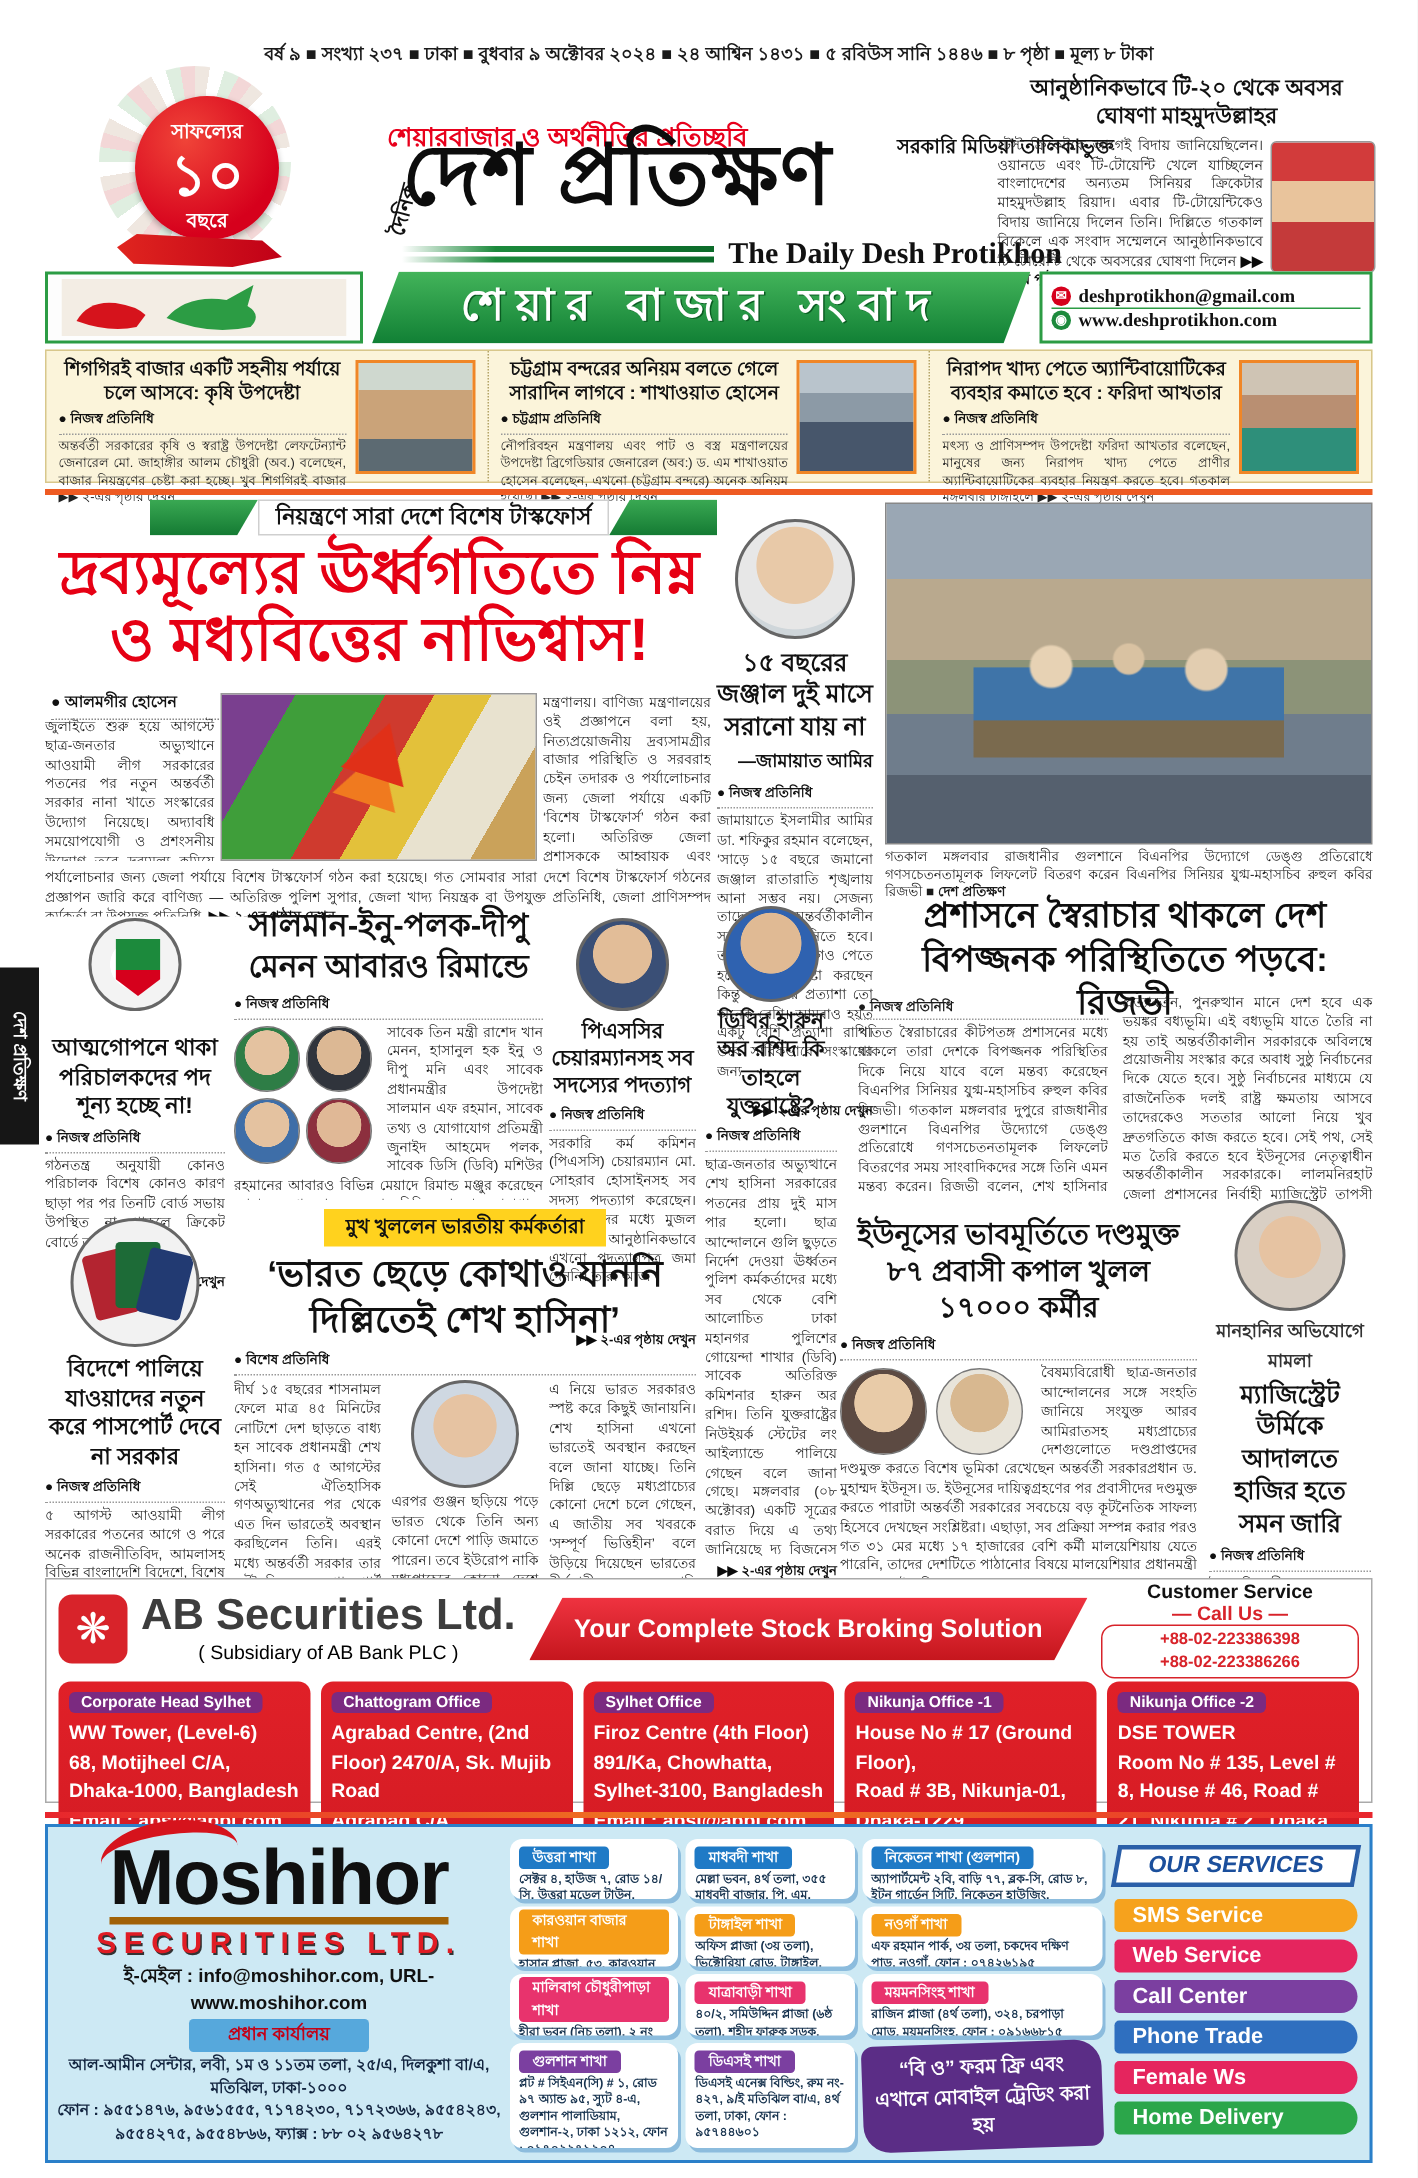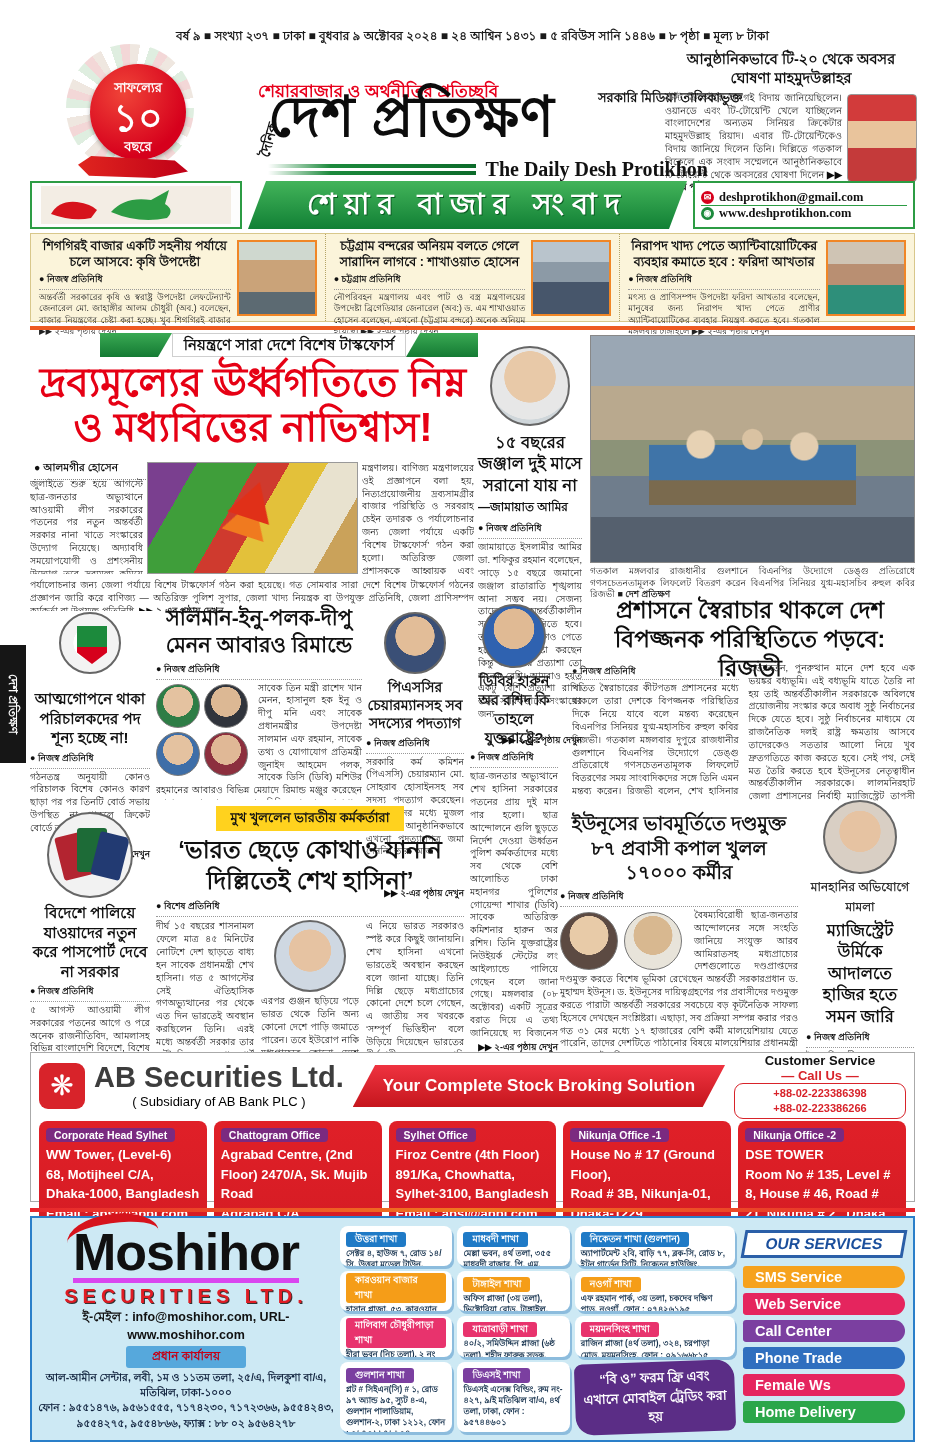--- a/index.html
+++ b/index.html
@@ -77,21 +77,21 @@
     background:linear-gradient(120deg,#7a3f8f 0 18%,#3f9e3a 18% 40%,#cf3a2e 40% 52%,#e3c13a 52% 66%,#e8e2cf 66% 84%,#caa25a 84%); }
   .arrow-up { position:absolute; left:84px; top:18px; width:0; height:0; border-left:22px solid transparent; border-right:22px solid transparent;
     border-bottom:38px solid #e03018; filter:drop-shadow(0 18px 0 #f07a1f); transform:rotate(18deg); }
   .lead-bottom { position:absolute; left:30px; top:579px; width:444px; height:32px; }
 
   
   .jamaat { position:absolute; left:478px; top:346px; width:104px; }
   .round { border-radius:50%; border:2px solid #666; }
   .jamaat-photo { width:80px; height:80px; margin:0 auto; background:radial-gradient(circle at 50% 38%,#e8c9a8 0 42%,#e7e7e7 43% 70%,#cfd6da 71%); }
   .jamaat-headline { margin-top:6px; font-size:16.5px; font-weight:900; text-align:center; line-height:1.35; }
-  .attr { font-size:12px; font-weight:900; text-align:left; margin-top:2px; }
+  .attr { font-size:12px; font-weight:900; text-align:right; margin-top:2px; }
   .reporter { font-size:9px; font-weight:bold; margin:3px 0 2px; border-bottom:1px dotted #999; padding-bottom:2px; }
   .jamaat-body { height:190px; }
   .more-line { text-align:right; font-size:8.8px; font-weight:900; margin-top:2px; }
 
   
   .crowd-photo { position:absolute; left:590px; top:335px; width:325px; height:228px; border:1px solid #888;
     background:linear-gradient(180deg,#9aa7b4 0 22%,#b9a98e 22% 46%,#8c9378 46% 62%,#6f7d8c 62% 80%,#55606e 80%); }
   .crowd-photo::after { content:""; position:absolute; left:18%; top:30%; width:64%; height:45%;
     background:radial-gradient(circle at 25% 40%,#e7d2b4 0 8%,transparent 9%),radial-gradient(circle at 50% 35%,#d9c2a2 0 8%,transparent 9%),radial-gradient(circle at 75% 42%,#e2cdb0 0 8%,transparent 9%),linear-gradient(180deg,transparent 40%,#3f74a8 41% 75%,#7a6a4e 76%); }
   .rizvi-caption { position:absolute; left:590px; top:566px; width:325px; font-size:9px; line-height:1.3; text-align:justify; color:#1a1a1a; }
@@ -174,21 +174,21 @@
   .cs-call { color:#d8232a; font-size:13px; font-weight:900; }
   .cs-box { border:1.5px solid #d8232a; border-radius:9px; padding:2px 4px; color:#d8232a; font-size:11px; font-weight:900; white-space:pre-line; line-height:1.4; }
   .ab-offices { display:flex; gap:7px; margin-top:7px; }
   .office { flex:1; background:linear-gradient(180deg,#e02028,#c8161e); border-radius:8px; padding:4px 7px; color:#fff; min-height:78px; }
   .office-title { display:inline-block; background:#7b2a80; border-radius:4px; padding:1px 8px; font-size:10.5px; font-weight:bold; margin-bottom:3px; }
   .office-body { font-size:13px; line-height:1.5; white-space:pre-line; font-weight:bold; }
 
   
   .mosh { position:absolute; left:30px; top:1216px; width:885px; height:226px; background:#cde9f4; border:2px solid #2a7fc9; display:flex; padding:8px 6px; gap:6px; }
   .mosh-left { width:296px; text-align:center; position:relative; }
-  .mosh-logo { font-size:52px; font-weight:900; color:#101010; letter-spacing:-1px; line-height:1; border-bottom:5px solid #d946ef; display:inline-block; position:relative; }
+  .mosh-logo { font-size:52px; font-weight:900; color:#101010; letter-spacing:-1px; line-height:1; border-bottom:5px solid #a16207; display:inline-block; position:relative; }
   .mosh-logo::before { content:""; position:absolute; left:-6px; top:-12px; width:92px; height:36px; border-top:9px solid #d6131c; border-radius:50%; transform:rotate(-8deg); }
   .mosh-sub { color:#e01c24; font-size:20px; font-weight:900; letter-spacing:5px; text-shadow:1px 1px 0 #333; margin-top:2px; }
   .mosh-member { font-size:12.5px; font-weight:bold; margin-top:6px; }
   .mosh-email { font-size:12.5px; font-weight:bold; }
   .mosh-ho { width:max-content; margin:4px auto 2px; background:#56a8dc; color:#c40016; font-size:12px; font-weight:700; padding:1px 26px; border-radius:3px; }
   .mosh-addr,.mosh-phones { font-size:10.5px; font-weight:bold; color:#12243f; line-height:1.45; }
   .mosh-mid { flex:1; display:grid; grid-template-rows:repeat(4,1fr); grid-auto-flow:column; gap:5px; }
   .branch { background:#fff; border-radius:8px; padding:2px 6px; box-shadow:2px 3px 0 #8cbcdd; overflow:hidden; }
   .branch-title { display:inline-block; color:#fff; font-size:9.5px; font-weight:bold; padding:0 9px; border-radius:3px; margin-bottom:1px; }
   .c-blue { background:#1f7ac6; } .c-orange { background:#f59d18; } .c-pink { background:#e8336d; } .c-purple { background:#7b3fa0; }

